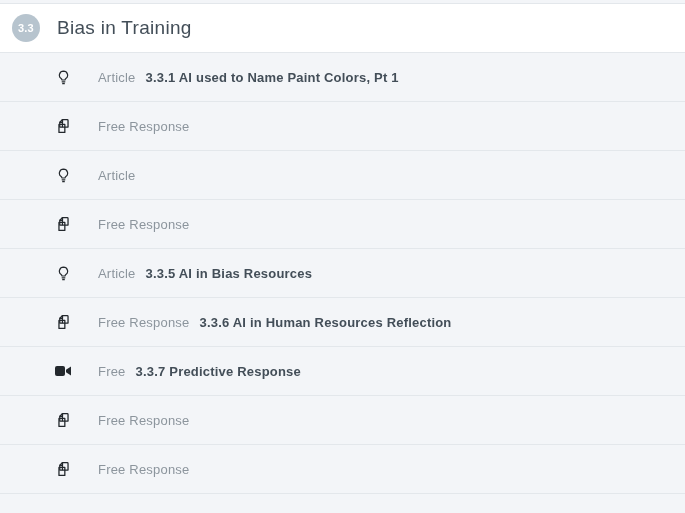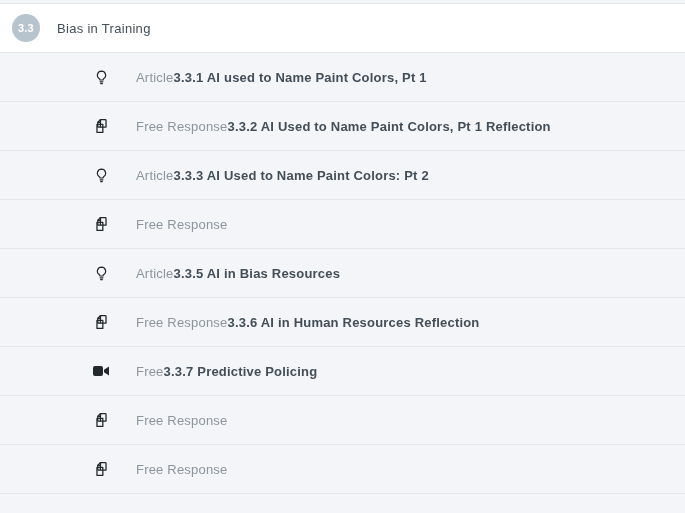--- a/index.html
+++ b/index.html
@@ -41,51 +41,51 @@
     background:var(--badge-bg);
     color:var(--badge-text);
     font-size:11px;
     font-weight:700;
     letter-spacing:.2px;
     display:flex;align-items:center;justify-content:center;
     flex:0 0 auto;
   }
   .section-title{
     margin-left:17px;
-    font-size:13px;
+    font-size:19px;
     font-weight:500;
     color:var(--item-title);
     letter-spacing:.3px;
   }
   .row{
     height:49px;
     background:var(--row-bg);
     border-bottom:1px solid var(--divider);
     display:flex;
     align-items:center;
-    padding-left:92px;
+    padding-left:54px;
     cursor:pointer;
   }
   .row .icon{
     width:18px;
     flex:0 0 auto;
     display:flex;
     align-items:center;
     justify-content:center;
     color:var(--icon-color);
   }
   .row .type{
     margin-left:26px;
     font-size:13px;
     color:var(--type-label);
     letter-spacing:.2px;
     white-space:nowrap;
   }
   .row .title{
-    margin-left:0;
+    margin-left:10px;
     font-size:13px;
     font-weight:700;
     color:var(--item-title);
     letter-spacing:.2px;
     white-space:nowrap;
   }
   .bottom-sliver{
     height:8px;
     background:var(--row-bg);
   }
@@ -117,32 +117,30 @@
       <div class="row">
     <span class="icon">
           <svg width="15" height="16" viewBox="0 0 28 30" fill="none" stroke="currentColor" stroke-width="2.4" stroke-linejoin="round">
             <path d="M12 3h9a1.5 1.5 0 0 1 1.5 1.5V17H12z"></path>
             <path d="M12 3 7 8v9h5"></path>
             <path d="M12 3v5H7"></path>
             <path d="M5.5 12h11v15h-11z"></path>
           </svg>
         </span>
     <span class="type">Free Response</span>
-    <span class="title">3.3.2 AI Used to Name Paint Colors, Pt 1 Reflection</span>
   </div>
       <div class="row">
     <span class="icon">
           <svg width="11" height="15" viewBox="0 0 24 32" fill="none" stroke="currentColor" stroke-width="2.6" stroke-linecap="round" stroke-linejoin="round">
             <path d="M12 2a9 9 0 0 0-5.2 16.3c1 .7 1.7 1.9 1.9 3.2h6.6c.2-1.3.9-2.5 1.9-3.2A9 9 0 0 0 12 2z"></path>
             <line x1="9" y1="25.5" x2="15" y2="25.5"></line>
             <line x1="10.2" y1="29.5" x2="13.8" y2="29.5"></line>
           </svg>
         </span>
     <span class="type">Article</span>
-    <span class="title">3.3.3 AI Used to Name Paint Colors: Pt 2</span>
   </div>
       <div class="row">
     <span class="icon">
           <svg width="15" height="16" viewBox="0 0 28 30" fill="none" stroke="currentColor" stroke-width="2.4" stroke-linejoin="round">
             <path d="M12 3h9a1.5 1.5 0 0 1 1.5 1.5V17H12z"></path>
             <path d="M12 3 7 8v9h5"></path>
             <path d="M12 3v5H7"></path>
             <path d="M5.5 12h11v15h-11z"></path>
           </svg>
         </span>
@@ -172,21 +170,21 @@
     <span class="title">3.3.6 AI in Human Resources Reflection</span>
   </div>
       <div class="row">
     <span class="icon">
           <svg width="17" height="12" viewBox="0 0 34 24" fill="currentColor">
             <rect x="0" y="2" width="20" height="20" rx="4"></rect>
             <path d="M22 9.5 32 3v18l-10-6.5z"></path>
           </svg>
         </span>
     <span class="type">Free</span>
-    <span class="title">3.3.7 Predictive Policing</span>
+    <span class="title">3.3.7 Predictive Response</span>
   </div>
       <div class="row">
     <span class="icon">
           <svg width="15" height="16" viewBox="0 0 28 30" fill="none" stroke="currentColor" stroke-width="2.4" stroke-linejoin="round">
             <path d="M12 3h9a1.5 1.5 0 0 1 1.5 1.5V17H12z"></path>
             <path d="M12 3 7 8v9h5"></path>
             <path d="M12 3v5H7"></path>
             <path d="M5.5 12h11v15h-11z"></path>
           </svg>
         </span>

